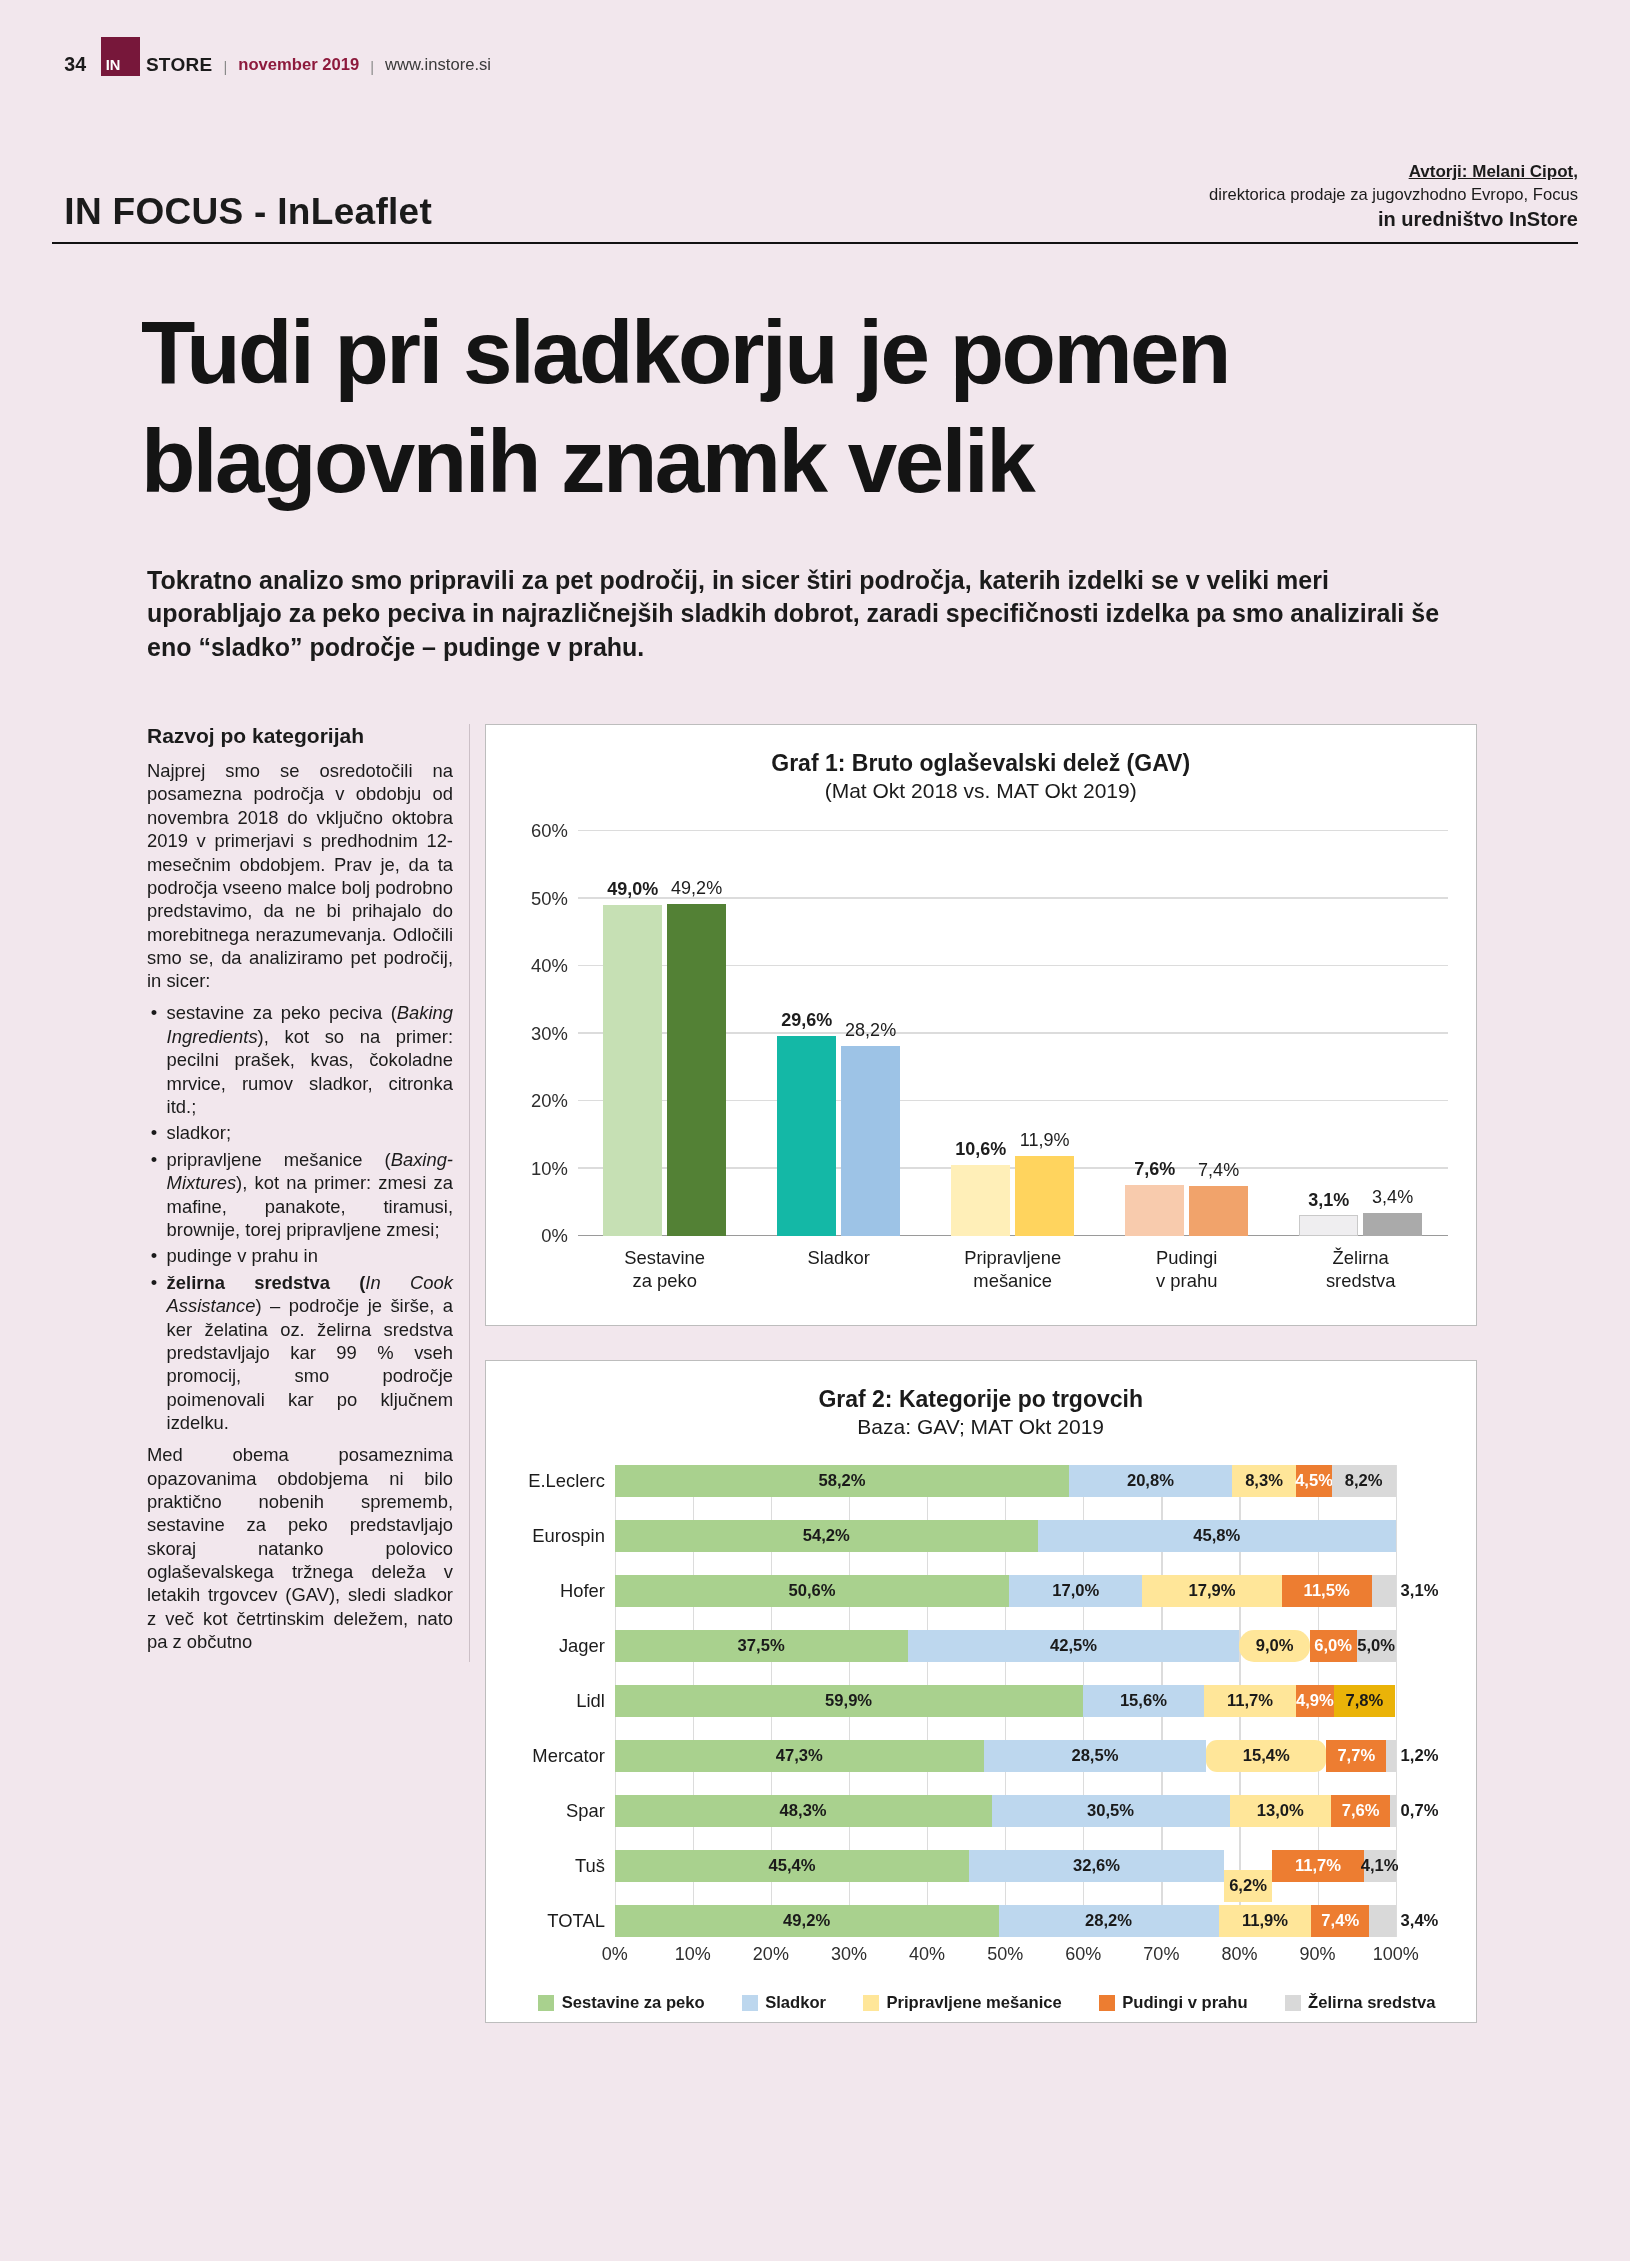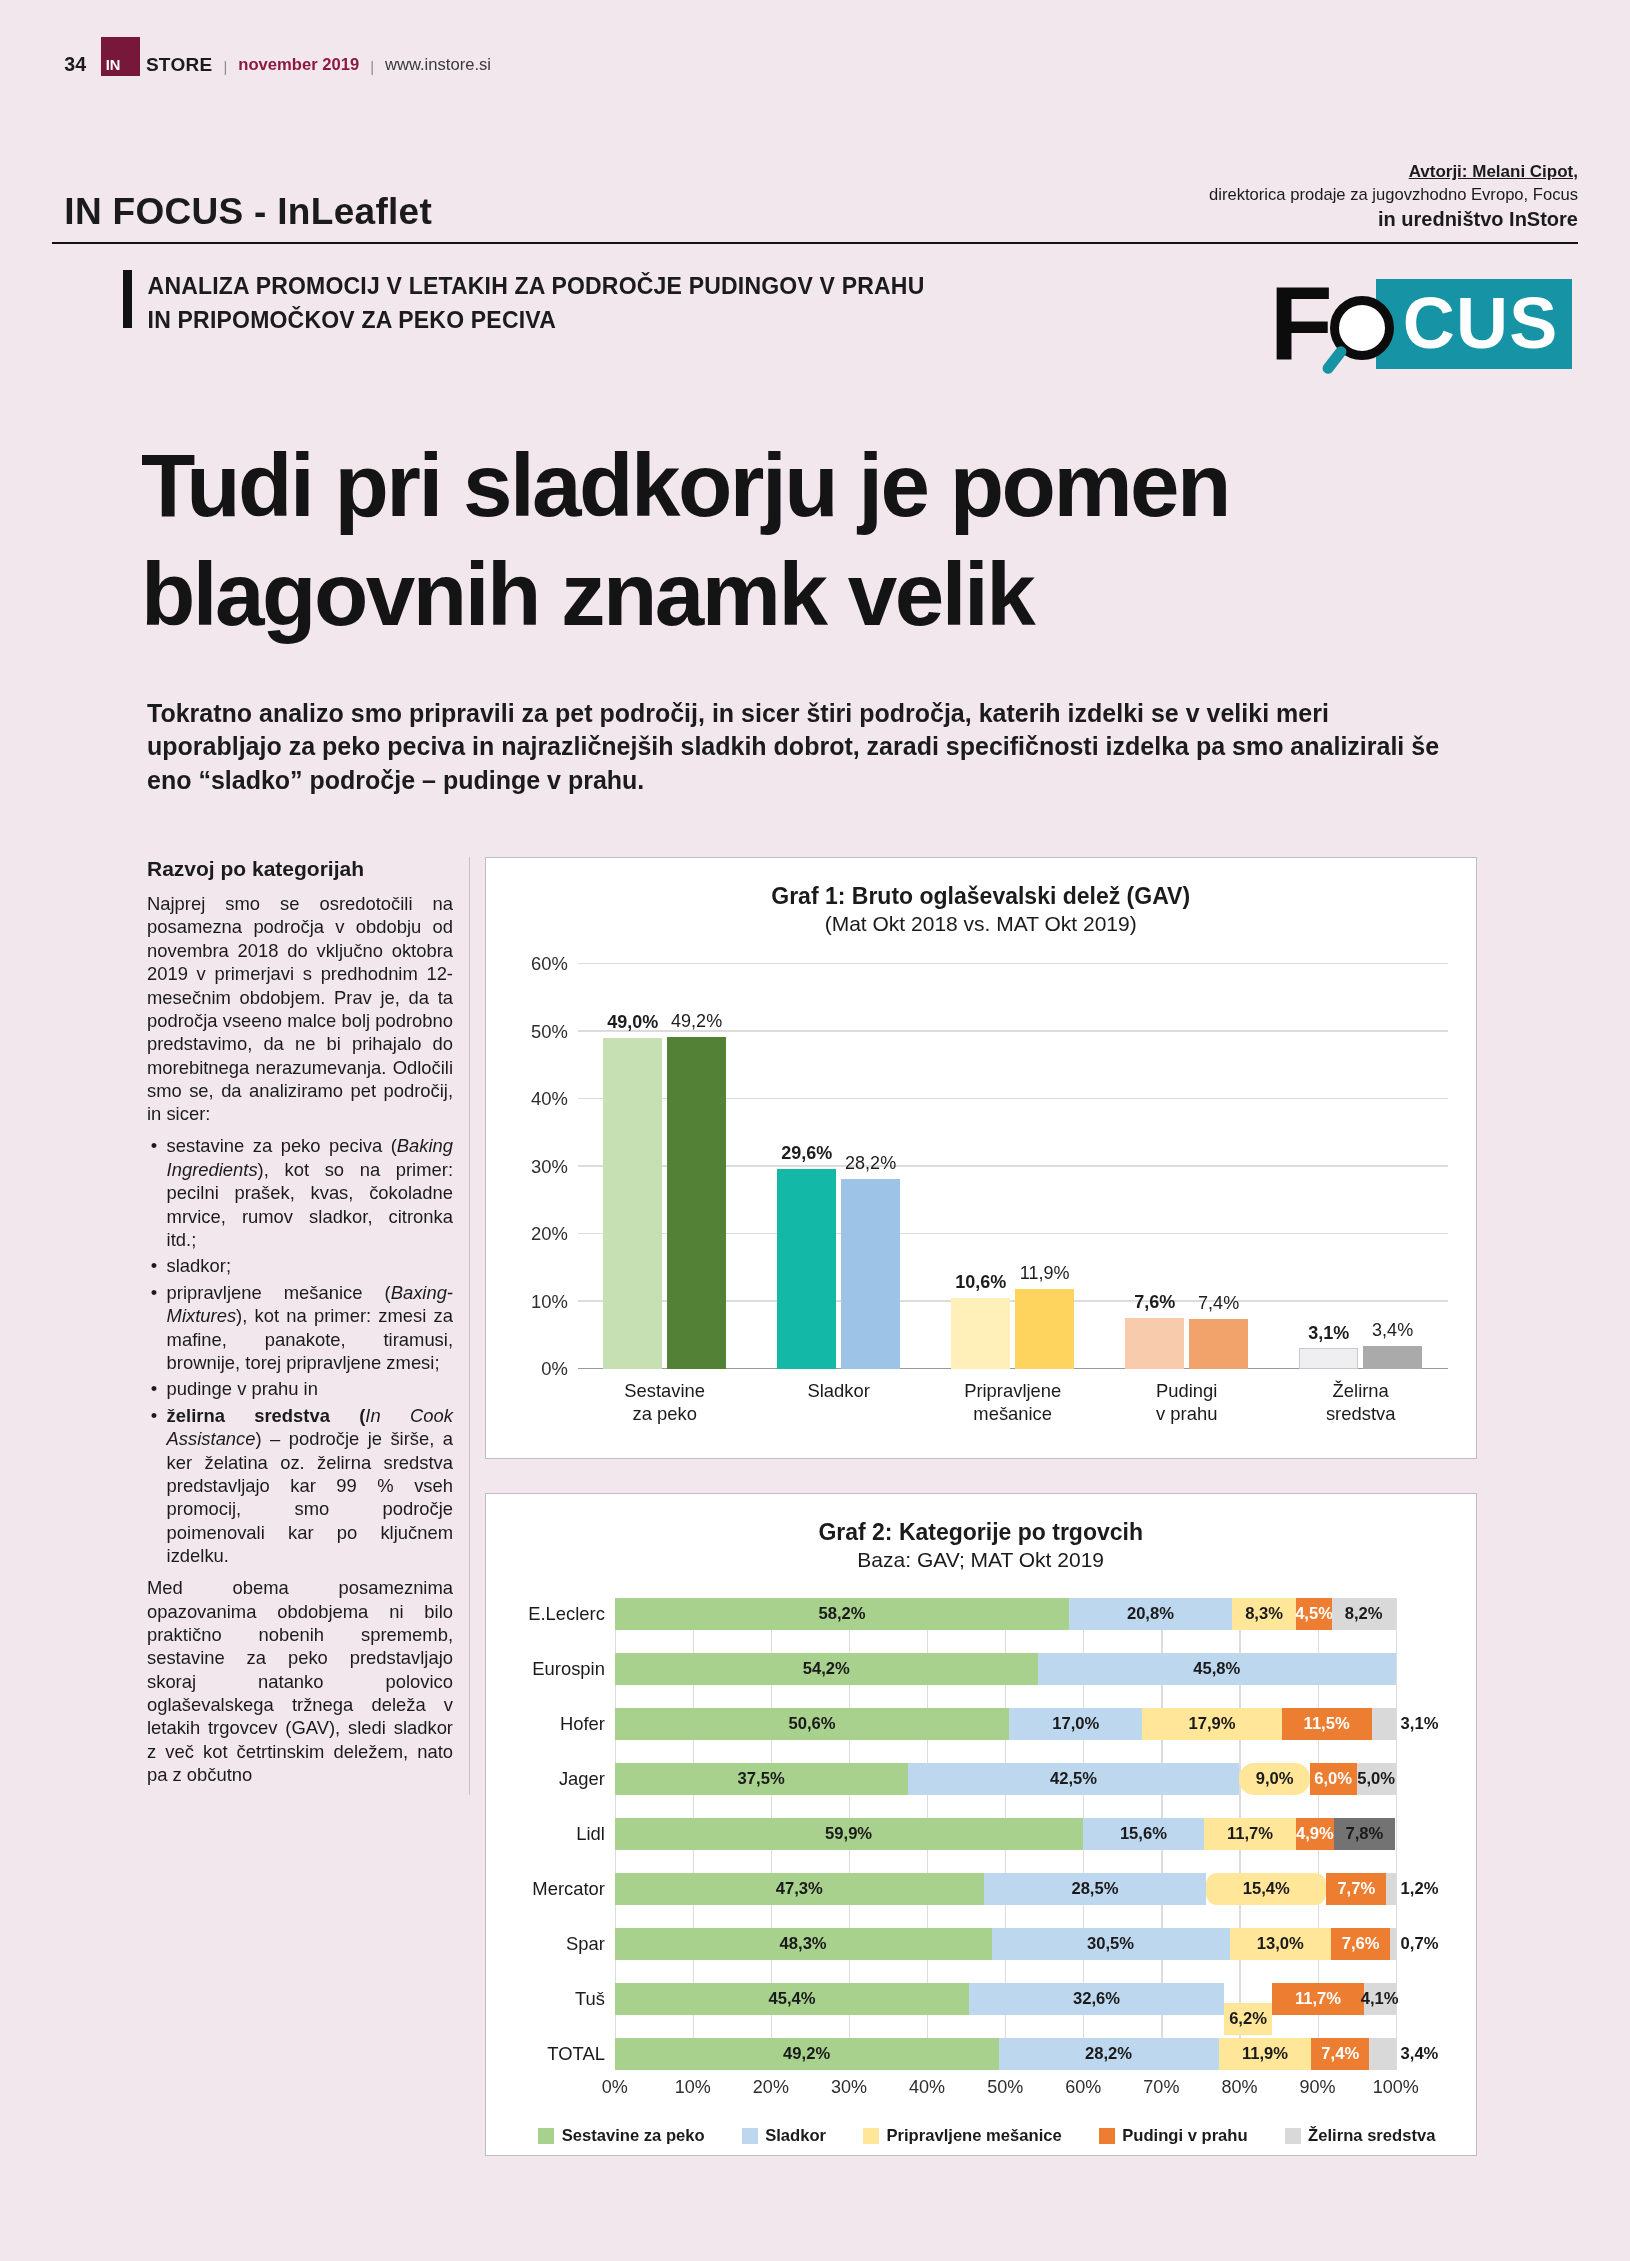--- a/index.html
+++ b/index.html
@@ -109,32 +109,20 @@
       <div class="authors">
         <div class="a1">Avtorji: Melani Cipot,</div>
         <div class="a2">direktorica prodaje za jugovzhodno Evropo, Focus</div>
         <div class="a3">in uredništvo InStore</div>
       </div>
     </div>
   </header>
 
   <div class="rule"></div>
 
-  <div class="kicker-row">
-    <div class="kicker-bar"></div>
-    <div class="kicker">
-      <div>ANALIZA PROMOCIJ V LETAKIH ZA PODROČJE PUDINGOV V PRAHU</div>
-      <div>IN PRIPOMOČKOV ZA PEKO PECIVA</div>
-    </div>
-    <div class="focus-logo">
-      <span class="focus-f">F</span>
-      <span class="magnifier"></span>
-      <span class="cus-box">CUS</span>
-    </div>
-  </div>
 
   <h1 class="headline">
     <div>Tudi pri sladkorju je pomen</div>
     <div>blagovnih znamk velik</div>
   </h1>
 
   <p class="intro">Tokratno analizo smo pripravili za pet področij, in sicer štiri področja, katerih izdelki se v veliki meri uporabljajo za peko peciva in najrazličnejših sladkih dobrot, zaradi specifičnosti izdelka pa smo analizirali še eno “sladko” področje – pudinge v prahu.</p>
 
   <div class="content">
 
@@ -316,21 +304,21 @@
                     </div>
                     <div class="g2-seg" style="width: 15.6%; background: rgb(189, 215, 238);">
                       <div class="g2-seglab">15,6%</div>
                     </div>
                     <div class="g2-seg" style="width: 11.7%; background: rgb(255, 230, 153);">
                       <div class="g2-seglab">11,7%</div>
                     </div>
                     <div class="g2-seg" style="width: 4.9%; background: rgb(237, 125, 49);">
                       <div class="g2-seglab white">4,9%</div>
                     </div>
-                    <div class="g2-seg" style="width: 7.8%; background: #737373;">
+                    <div class="g2-seg" style="width: 7.8%; background: #eab308;">
                       <div class="g2-seglab">7,8%</div>
                     </div>
                   </div>
                   <div class="g2-row">
                     <div class="g2-seg" style="width: 47.3%; background: rgb(169, 209, 142);">
                       <div class="g2-seglab">47,3%</div>
                     </div>
                     <div class="g2-seg" style="width: 28.5%; background: rgb(189, 215, 238);">
                       <div class="g2-seglab">28,5%</div>
                     </div>

